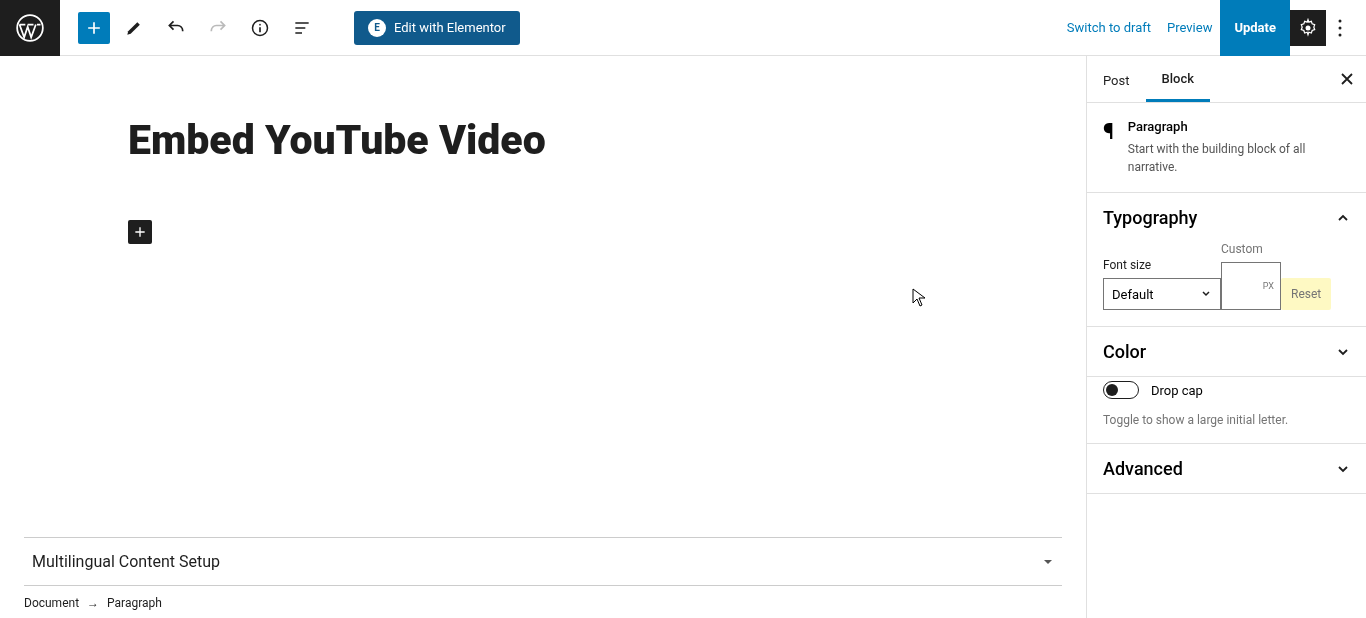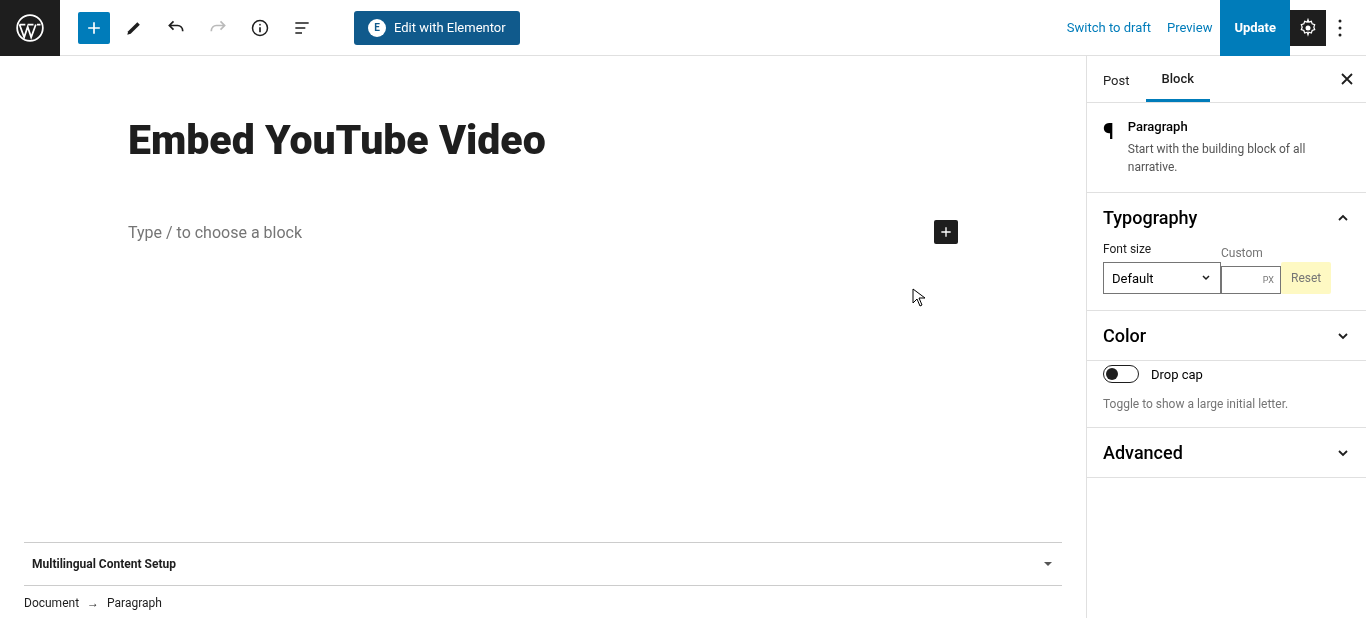--- a/index.html
+++ b/index.html
@@ -25,21 +25,21 @@
 .editor-content { padding: 60px 0 0 0; margin: 0 auto; max-width: 830px; }
 .post-title { font-size: 41px; font-weight: 900; color: #1e1e1e; margin-bottom: 56px; padding-left: 0; }
 .block-row { display: flex; align-items: center; position: relative; }
 .block-placeholder { color: #757575; font-size: 16px; flex: 1; }
 .add-inline-btn { width: 24px; height: 24px; background: #1e1e1e; display: flex; align-items: center; justify-content: center; border: none; cursor: pointer; border-radius: 2px; }
 .add-inline-btn svg { stroke: #fff; }
 .cursor-img { position: absolute; left: 912px; top: 232px; pointer-events: none; }
 
 .footer-section { position: absolute; bottom: 32px; left: 24px; right: 24px; }
 .meta-box { border-bottom: 1px solid #ccc; border-top: 1px solid #ccc; padding: 14px 8px; display: flex; align-items: center; justify-content: space-between; cursor: pointer; }
-.meta-box-title { font-size: 12px; font-weight: 700; color: #1e1e1e; }
+.meta-box-title { font-size: 16px; font-weight: 400; color: #1e1e1e; }
 .breadcrumb { position: absolute; bottom: 8px; left: 24px; font-size: 12px; color: #1e1e1e; display: flex; align-items: center; gap: 8px; margin-top: 33px; }
 
 .sidebar { width: 280px; border-left: 1px solid #e0e0e0; display: flex; flex-direction: column; background: #fff; }
 .tabs { display: flex; border-bottom: 1px solid #e0e0e0; height: 47px; align-items: stretch; position: relative; }
 .tab { padding: 14px 16px 12px; font-size: 13px; color: #1e1e1e; background: transparent; border: none; cursor: pointer; }
 .tab.active { font-weight: 500; border-bottom: 3px solid #007cba; }
 .close-tab { margin-left: auto; padding: 12px; background: transparent; border: none; cursor: pointer; }
 
 .panel-header { display: flex; padding: 16px; gap: 14px; border-bottom: 1px solid #e0e0e0; }
 .panel-header .p-icon { font-size: 22px; font-weight: 700; }
@@ -47,21 +47,21 @@
 .panel-header-text p { font-size: 12px; color: #555; line-height: 1.5; }
 
 .panel-section { border-bottom: 1px solid #e0e0e0; }
 .panel-section-header { display: flex; align-items: center; justify-content: space-between; padding: 14px 16px; cursor: pointer; }
 .panel-section-header h4 { font-size: 18px; font-weight: 500; }
 .panel-body { padding: 0 16px 16px; }
 .field-row { display: flex; align-items: flex-end; }
 .field-col { display: flex; flex-direction: column; gap: 6px; }
 .field-label { font-size: 12px; color: #1e1e1e; }
 .select-input { height: 32px; border: 1px solid #757575; width: 118px; padding: 0 8px; font-size: 13px; background: #fff; display: flex; align-items: center; justify-content: space-between; }
-.num-input { height: 28px; border: 1px solid #757575; width: 60px; text-align: right; padding: 0 6px; font-size: 9px; color: #999; }
+.num-input { height: 48px; border: 1px solid #757575; width: 60px; text-align: right; padding: 0 6px; font-size: 9px; color: #999; }
 .reset-btn { height: 32px; padding: 0 10px; border: none; background: #fef9c3; color: #757575; font-size: 12px; cursor: pointer; border-radius: 2px; }
 
 .toggle-row { display: flex; align-items: center; gap: 12px; padding: 4px 0; }
 .toggle { width: 36px; height: 18px; border: 1px solid #1e1e1e; border-radius: 10px; position: relative; cursor: pointer; }
 .toggle::after { content: ''; width: 12px; height: 12px; background: #1e1e1e; border-radius: 50%; position: absolute; left: 2px; top: 2px; }
 .toggle-label { font-size: 13px; }
 .hint { font-size: 12px; color: #757575; margin-top: 10px; }
 
 svg { display: block; }
 </style>
@@ -131,21 +131,20 @@
         </svg>
     </button>
   </div>
 </div>
 
 <div class="main">
   <div class="editor">
     <div class="editor-content">
       <h1 class="post-title">Embed YouTube Video</h1>
       <div class="block-row">
-        <span class="block-placeholder">Type / to choose a block</span>
         <button class="add-inline-btn">
           <svg width="16" height="16" viewBox="0 0 24 24">
               <path d="M12 5v14M5 12h14" stroke="#fff" stroke-width="2"></path>
             </svg>
         </button>
       </div>
     </div>
     <svg class="cursor-img" width="16" height="20" viewBox="0 0 16 20">
         <path d="M1 1l0 14 4-4 3 7 2-1-3-7 6 0z" fill="none" stroke="#000" stroke-width="1"></path>
       </svg>

